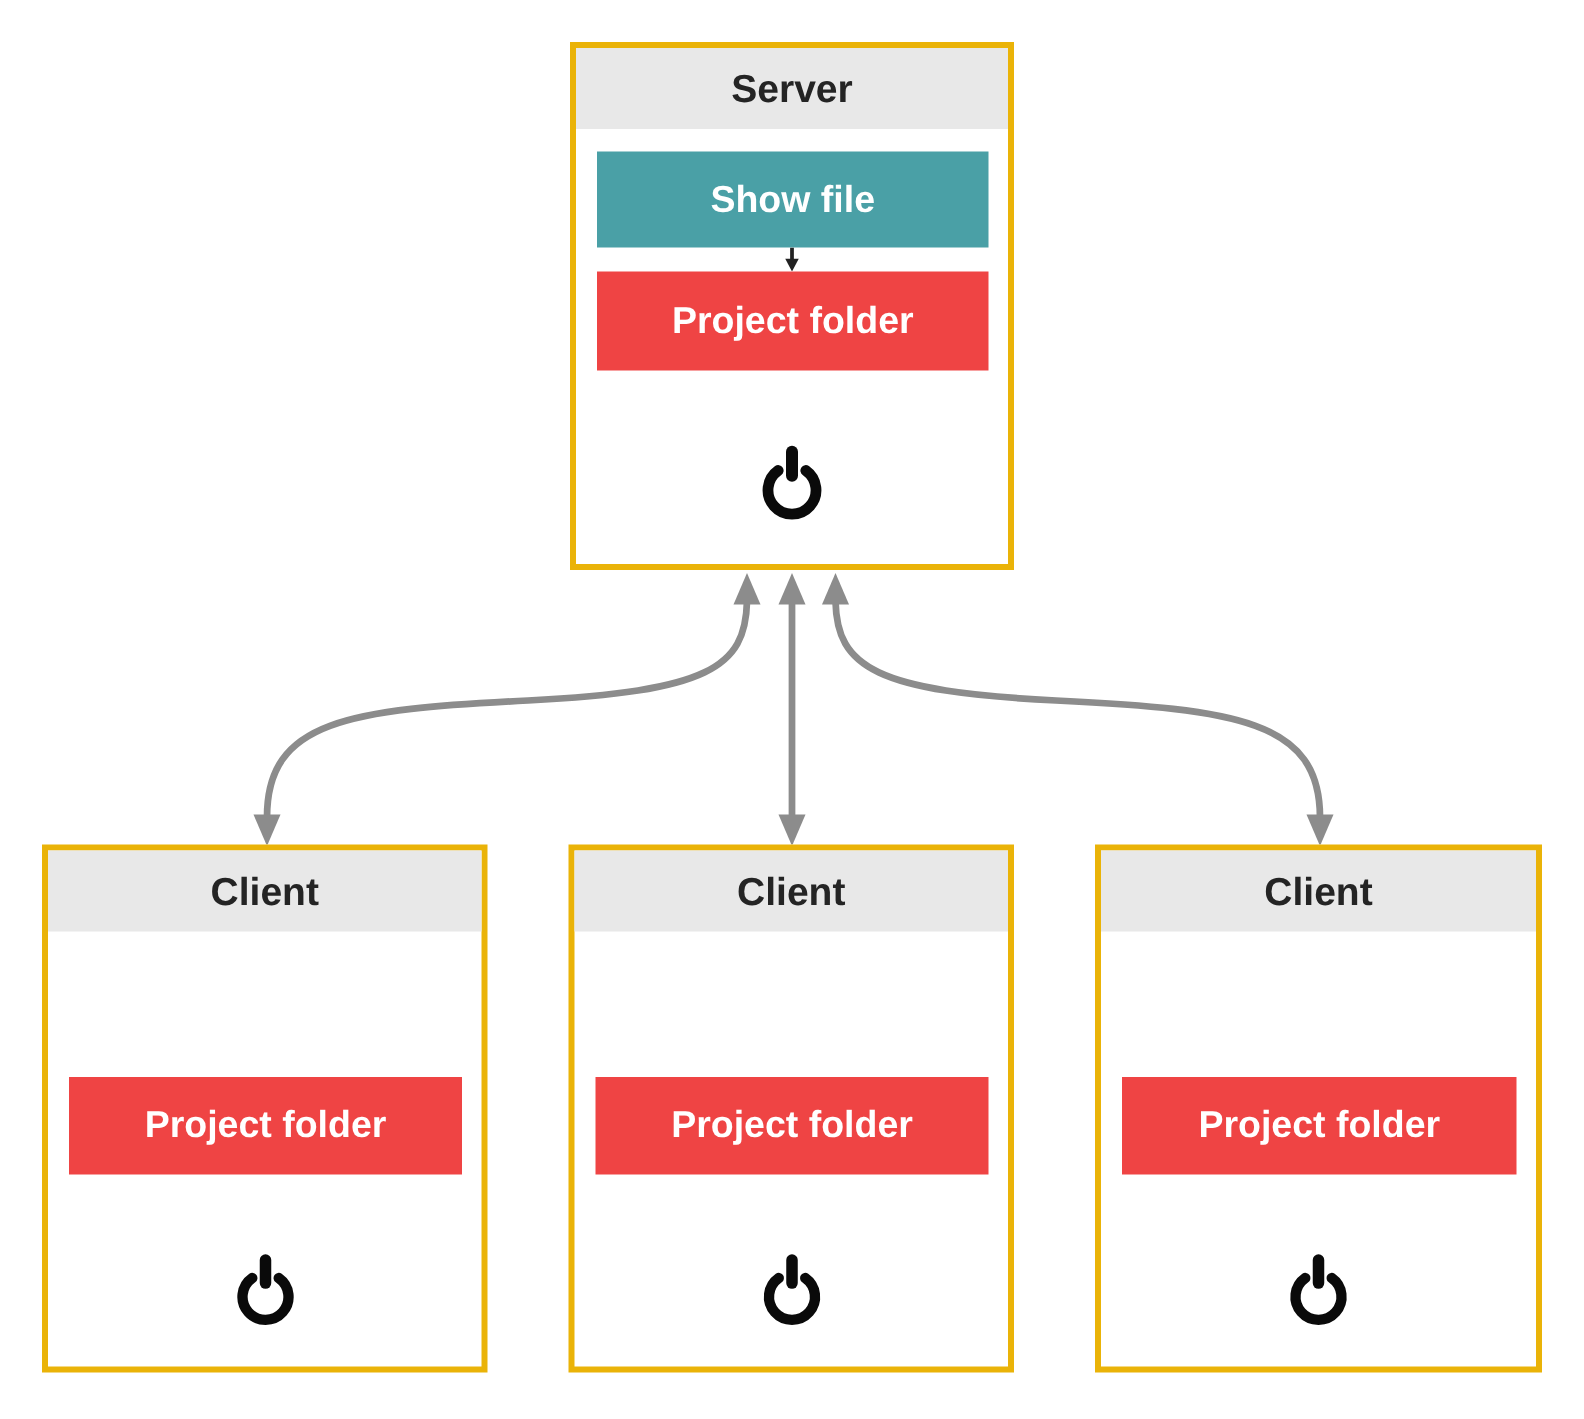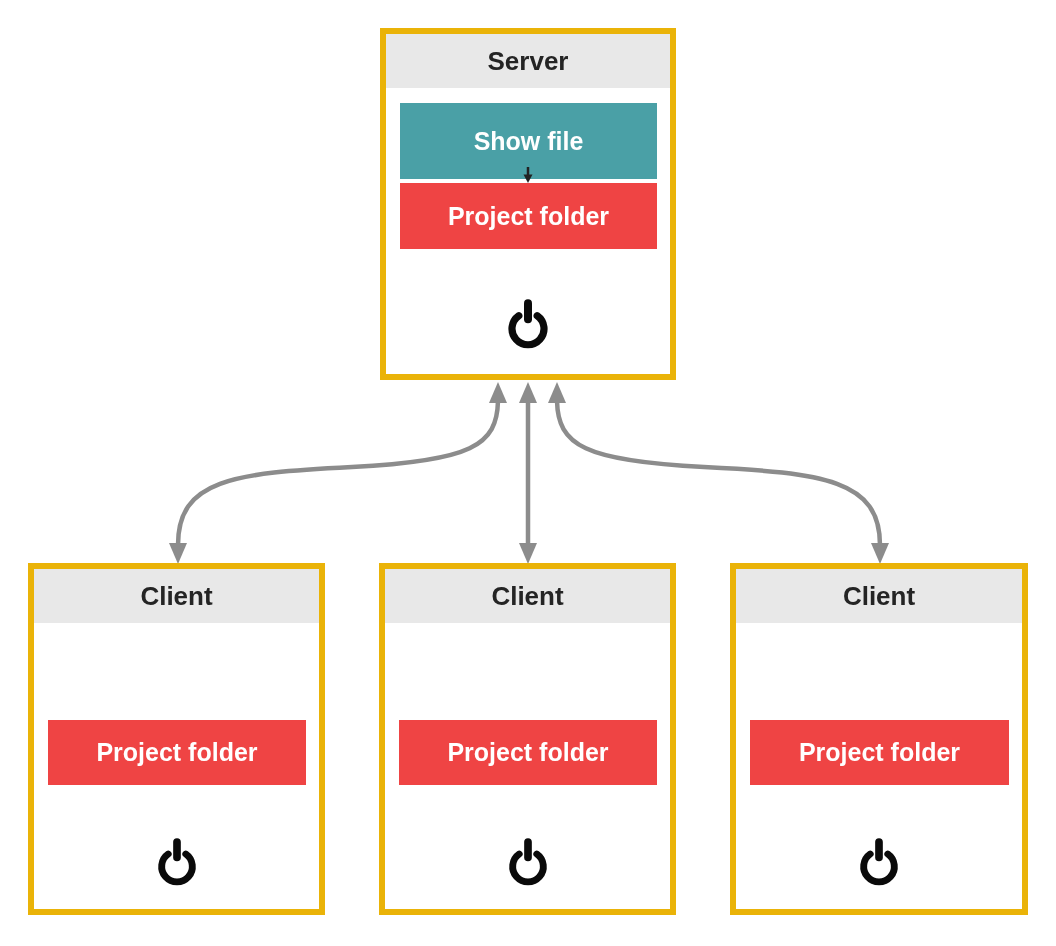--- a/index.html
+++ b/index.html
@@ -13,21 +13,21 @@
   }
   .connectors {
     position: absolute;
     left: 0; top: 0;
     z-index: 1;
     pointer-events: none;
   }
   .box {
     position: absolute;
     box-sizing: border-box;
-    border: 6px solid #eab308;
+    border: 4px solid #eab308;
     background: #ffffff;
     z-index: 2;
   }
   .box.server { left: 380px; top: 28px;  width: 296px; height: 352px; }
   .box.client-left   { left: 28px;  top: 563px; width: 297px; height: 352px; }
   .box.client-middle { left: 379px; top: 563px; width: 297px; height: 352px; }
   .box.client-right  { left: 730px; top: 563px; width: 298px; height: 352px; }
   .box-header {
     position: absolute;
     left: 0; top: 0; right: 0;
@@ -42,21 +42,21 @@
   .node {
     position: absolute;
     left: 14px; right: 13px;
     color: #ffffff;
     font-size: 25px;
     font-weight: bold;
     display: flex;
     align-items: center;
     justify-content: center;
   }
-  .node.teal  { background: #4aa0a6; top: 69px;  height: 76px; }
+  .node.teal  { background: #4aa0a6; top: 69px;  height: 64px; }
   .node.amber { background: #ef4444; }
   .server .node.amber { top: 149px; height: 66px; }
   .client .node.amber { top: 151px; height: 65px; }
   .mini-arrow {
     position: absolute;
     top: 133px;
     left: 50%;
     margin-left: -10px;
   }
   .power {

